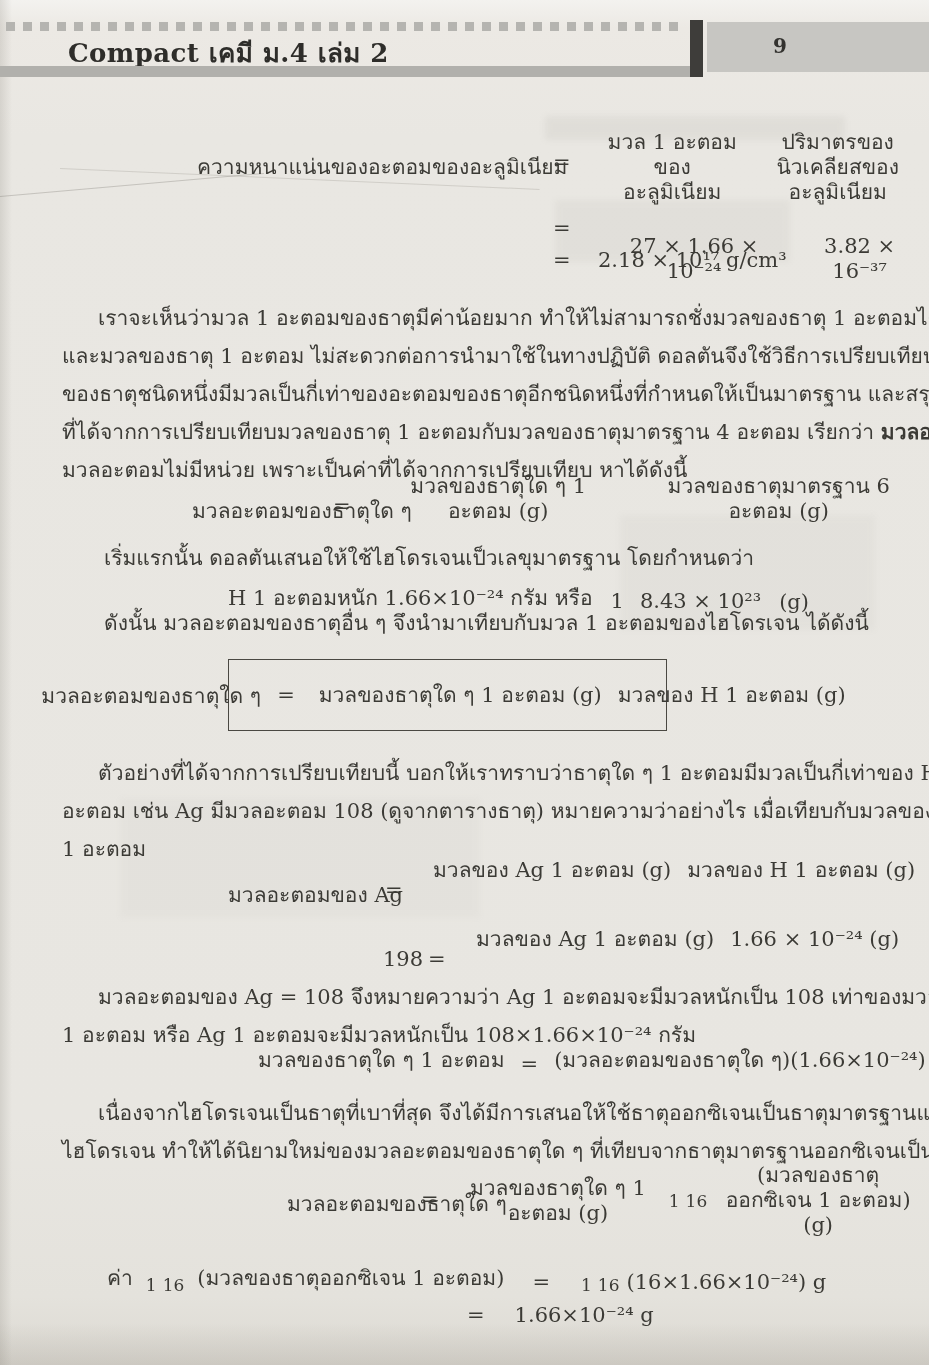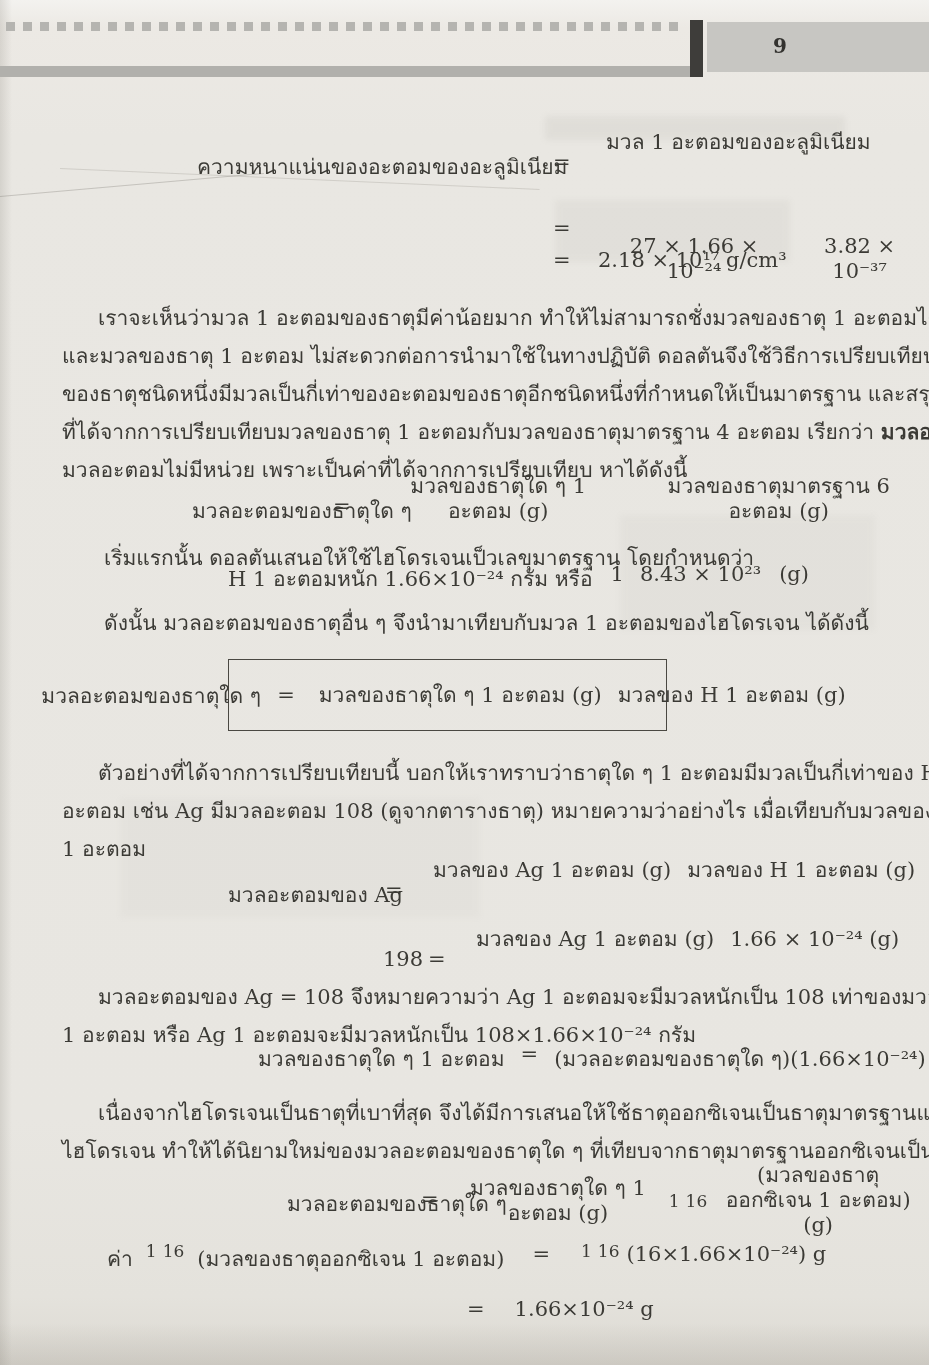--- a/index.html
+++ b/index.html
@@ -7,21 +7,21 @@
     position:relative; width:929px; height:1365px; overflow:hidden;
     background:linear-gradient(180deg,#f3f2ef 0%,#ece9e4 2%,#e9e7e2 10%,#e8e6e1 82%,#e4e2dc 95%,#dcd9d2 100%);
     font-family:"DejaVu Serif","Liberation Serif",serif;
     color:#3b3a35; font-size:21px;
   }
   .page::before{content:"";position:absolute;left:0;top:0;bottom:0;width:12px;
     background:linear-gradient(90deg,rgba(130,126,117,.20),rgba(130,126,117,0));pointer-events:none;}
   .page::after{content:"";position:absolute;left:0;right:0;bottom:0;height:42px;
     background:linear-gradient(180deg,rgba(120,115,105,0),rgba(120,115,105,.16));pointer-events:none;}
   .abs{position:absolute;}
-  .row{display:flex;align-items:flex-start;white-space:nowrap;}
+  .row{display:flex;align-items:flex-end;white-space:nowrap;}
   
   .dots{top:22px;left:6px;width:680px;height:9px;
     background-image:repeating-linear-gradient(90deg,#b5b4b0 0 9px,rgba(0,0,0,0) 9px 17px);}
   .booktitle{top:32px;left:68px;font-size:26px;font-weight:bold;color:#2e2d2a;letter-spacing:.4px;white-space:nowrap;}
   .hrule{top:66px;left:0;width:698px;height:11px;background:#b1b0ac;}
   .darkbar{top:20px;left:690px;width:13px;height:57px;background:#3e3d3a;}
   .pagebox{top:22px;left:707px;width:222px;height:50px;background:#c7c6c2;}
   .pagenum{position:absolute;left:66px;top:12px;font-size:20px;font-weight:bold;color:#33322f;}
   
   .fr{display:inline-flex;flex-direction:row;align-items:center;text-align:center;}
@@ -48,44 +48,46 @@
   .g4{top:798px;left:120px;width:360px;height:120px;opacity:.045;}
   .streak{top:196px;left:0;width:265px;height:1.4px;background:#6f6e67;opacity:.30;transform:rotate(-5deg);transform-origin:left;}
   .streak2{top:168px;left:60px;width:480px;height:1px;background:#7a786f;opacity:.22;transform:rotate(2.5deg);transform-origin:left;}
 </style>
 </head>
 <body>
 
 <div class="page">
 
   <div class="abs dots"></div>
+  <div class="abs booktitle">Compact เคมี ม.4 เล่ม 2</div>
   <div class="abs hrule"></div>
   <div class="abs darkbar"></div>
   <div class="abs pagebox">
     <span class="pagenum">9</span>
   </div>
 
   <div class="abs ghost g1"></div>
   <div class="abs ghost g2"></div>
   <div class="abs ghost g3"></div>
   <div class="abs ghost g4"></div>
   <div class="abs streak"></div>
   <div class="abs streak2"></div>
 
   <div class="abs" style="top:150px;left:197px;">ความหนาแน่นของอะตอมของอะลูมิเนียม</div>
   <div class="abs" style="top:150px;left:553px;">=</div>
   <span class="abs fr" style="top:130px;left:598px;">
     <span class="n">มวล 1 อะตอมของอะลูมิเนียม</span>
     <span class="bar"></span>
+    <span class="d">ปริมาตรของนิวเคลียสของอะลูมิเนียม</span>
   </span>
   <div class="abs" style="top:216px;left:553px;">=</div>
   <span class="abs fr" style="top:186px;left:598px;margin-top:48px;">
     <span class="n">27 × 1.66 × 10⁻²⁴</span>
     <span class="bar"></span>
-    <span class="d">3.82 × 10⁻³⁷</span>
+    <span class="d">3.82 × 16⁻³⁷</span>
   </span>
   <div class="abs" style="top:248px;left:553px;">=</div>
   <div class="abs" style="top:248px;left:598px;">2.18 × 10¹⁷ g/cm³</div>
 
   <div class="abs para" style="top:299px;">
     <div class="ln indent">เราจะเห็นว่ามวล 1 อะตอมของธาตุมีค่าน้อยมาก ทำให้ไม่สามารถชั่งมวลของธาตุ 1 อะตอมได้โดยตรง</div>
     <div class="ln">และมวลของธาตุ 1 อะตอม ไม่สะดวกต่อการนำมาใช้ในทางปฏิบัติ ดอลตันจึงใช้วิธีการเปรียบเทียบว่าอะตอม</div>
     <div class="ln">ของธาตุชนิดหนึ่งมีมวลเป็นกี่เท่าของอะตอมของธาตุอีกชนิดหนึ่งที่กำหนดให้เป็นมาตรฐาน และสรุปว่า ตัวเลข</div>
     <div class="ln"><span>ที่ได้จากการเปรียบเทียบมวลของธาตุ 1 อะตอมกับมวลของธาตุมาตรฐาน 4 อะตอม เรียกว่า </span><b>มวลอะตอมของธาตุ</b></div>
     <div class="ln">มวลอะตอมไม่มีหน่วย เพราะเป็นค่าที่ได้จากการเปรียบเทียบ หาได้ดังนี้</div>

